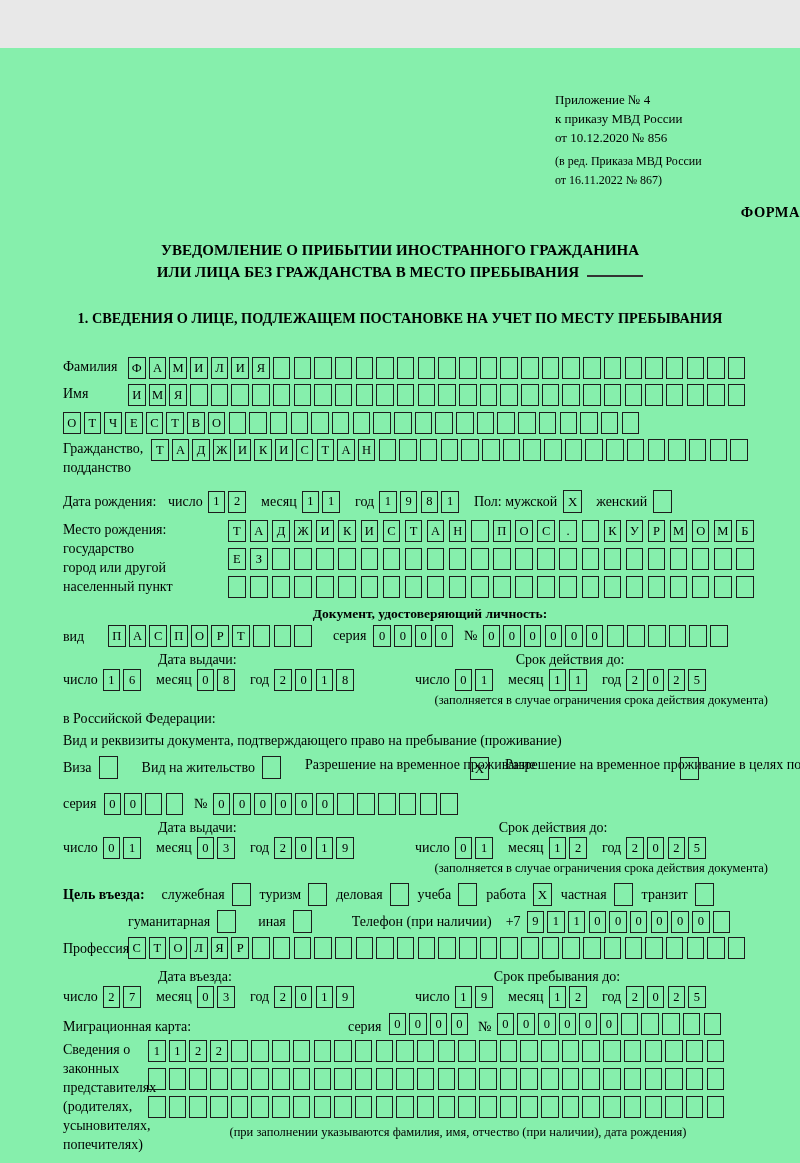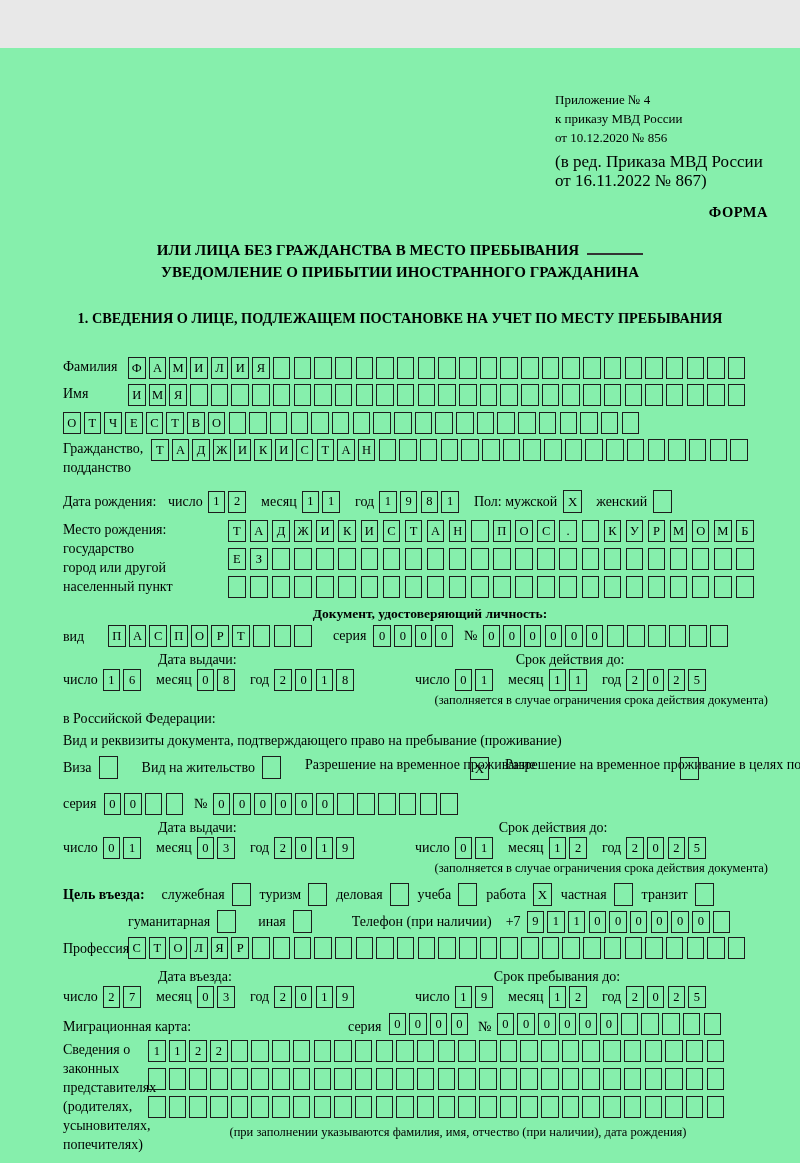--- a/index.html
+++ b/index.html
@@ -1,22 +1,22 @@
 <!DOCTYPE html>
 <html><head>
 <meta charset="utf-8">
 <style>
   html,body{margin:0;padding:0;background:#e8e8e8;}
   .page{width:800px;height:1163px;background:#86efac;color:#000;overflow:hidden;
         font-family:"Liberation Serif","DejaVu Serif",serif;position:relative;box-sizing:border-box;margin-top:48px;}
 
   
   .appendix{margin:42px 0 0 555px;font-size:13px;line-height:19px;}
-  .appendix .amend{margin-top:5px;font-size:17px;}
-  .forma{text-align:right;padding-right:32px;font-weight:bold;font-size:14.5px;margin-top:14px;letter-spacing:.5px;}
+  .appendix .amend{margin-top:5px;font-size:12px;}
+  .forma{text-align:right;font-weight:bold;font-size:14.5px;margin-top:14px;letter-spacing:.5px;}
   .title{text-align:center;font-weight:bold;font-size:15px;line-height:22px;margin-top:18px;}
   .title .uline{display:inline-block;width:56px;border-bottom:2px solid #333;height:12px;margin-left:8px;}
   .sec1{text-align:center;font-weight:bold;font-size:14.3px;margin-top:27px;}
 
   
   .frow{display:flex;align-items:flex-start;margin-left:63px;}
   .flabel{font-size:14px;line-height:19px;flex-shrink:0;}
   .cells{display:flex;flex-wrap:nowrap;}
   .cell{width:15.5px;height:20px;border:1.6px solid #1c1c1c;margin-right:3.2px;flex-shrink:0;
         display:inline-flex;align-items:center;justify-content:center;font-size:12.5px;}
@@ -95,24 +95,24 @@
     <div>от 10.12.2020 № 856</div>
     <div class="amend">
       <div>(в ред. Приказа МВД России</div>
       <div>от 16.11.2022 № 867)</div>
     </div>
   </div>
 
   <div class="forma">ФОРМА</div>
 
   <div class="title">
+    <div>УВЕДОМЛЕНИЕ О ПРИБЫТИИ ИНОСТРАННОГО ГРАЖДАНИНА</div>
     <div>
       <span>ИЛИ ЛИЦА БЕЗ ГРАЖДАНСТВА В МЕСТО ПРЕБЫВАНИЯ</span><span class="uline"></span>
     </div>
-    <div>УВЕДОМЛЕНИЕ О ПРИБЫТИИ ИНОСТРАННОГО ГРАЖДАНИНА</div>
   </div>
 
   <div class="sec1">1. СВЕДЕНИЯ О ЛИЦЕ, ПОДЛЕЖАЩЕМ ПОСТАНОВКЕ НА УЧЕТ ПО МЕСТУ ПРЕБЫВАНИЯ</div>
 
   <div class="frow row-surname">
     <div class="flabel w65">Фамилия</div>
     <div class="cells">
         <span class="cell">Ф</span>
         <span class="cell">А</span>
         <span class="cell">М</span>

